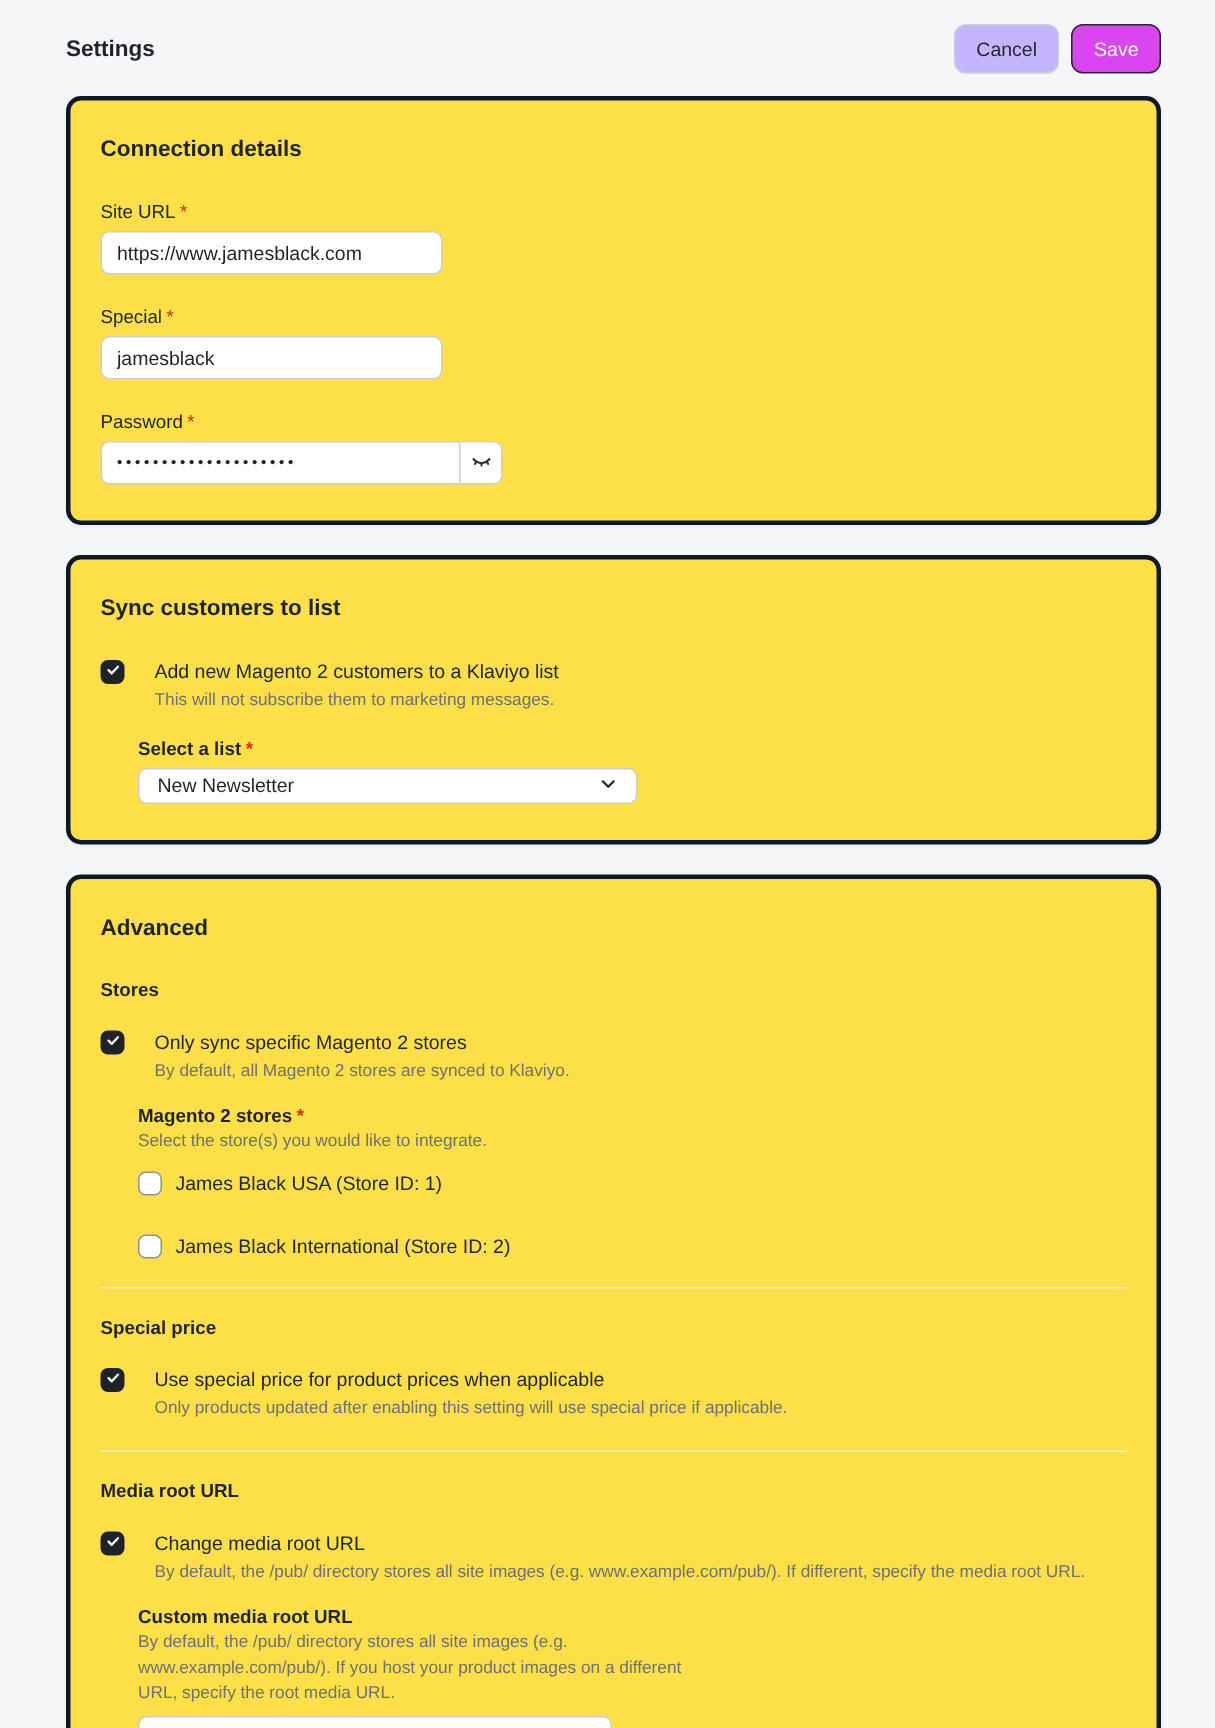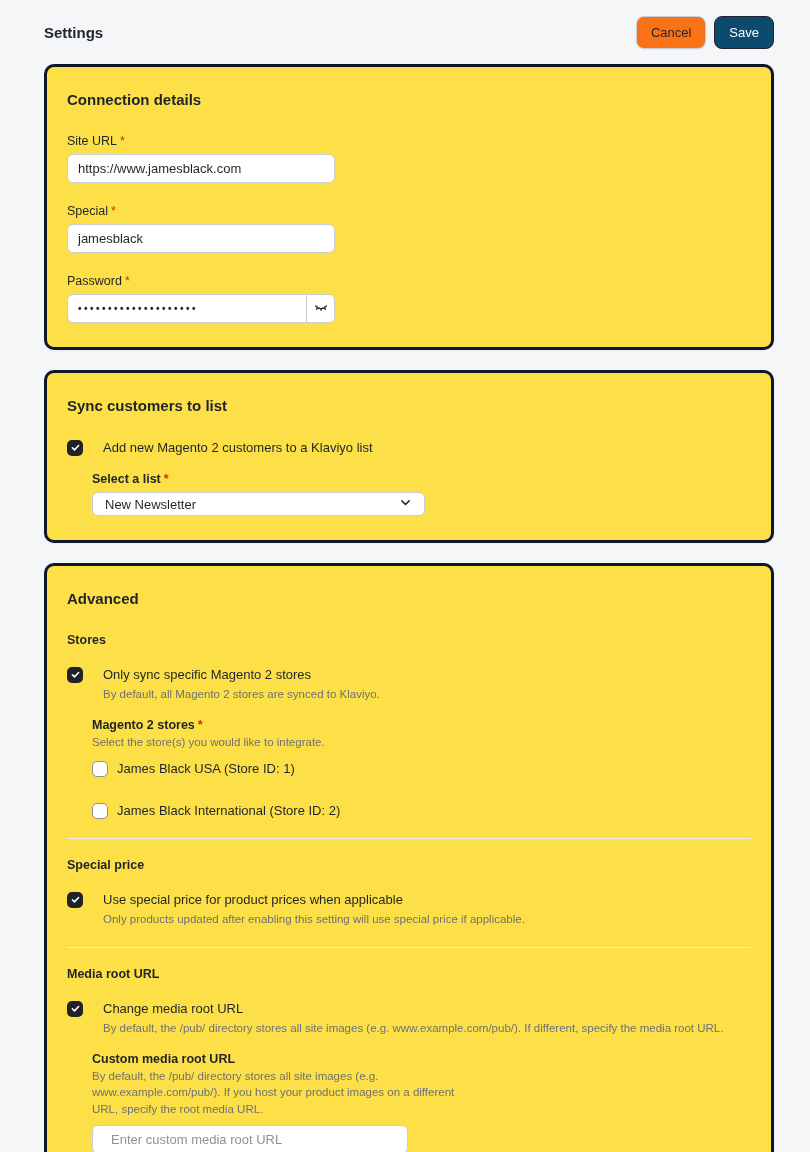--- a/index.html
+++ b/index.html
@@ -17,46 +17,46 @@
     height:64px;
     display:flex; align-items:center; justify-content:space-between;
   }
   .page-title { font-size:15px; font-weight:700; color:#1f242b; }
   .topbar-actions { display:flex; gap:8px; }
   .btn {
     font-family:inherit; font-size:13px; line-height:1;
     padding:9px 14px; border-radius:8px; cursor:pointer;
   }
   .btn-secondary {
-    background:#f97316; color:#1f242b; border:1px solid #c9ced6;
+    background:#c4b5fd; color:#1f242b; border:1px solid #c9ced6;
     box-shadow:0 1px 1px rgba(16,24,40,.04);
   }
   .btn-primary {
-    background:#0c4a6e; color:#ffffff; border:1px solid #24262b;
+    background:#d946ef; color:#ffffff; border:1px solid #24262b;
   }
 
   
   .card {
     background:#fde047;
     border:3px solid #0f172a;
     border-radius:10px;
     box-shadow:0 1px 3px rgba(16,24,40,.05);
     padding:24px 20px;
     margin-bottom:20px;
   }
   .card-title { font-size:15px; font-weight:700; margin-bottom:26px; }
 
   
   .field { margin-bottom:21px; }
   .field:last-child { margin-bottom:0; }
   .field-label { font-size:12.5px; color:#1f242b; margin-bottom:6px; display:block; }
   .field-label.bold { font-weight:700; }
   .req { color:#d72c0d; margin-left:3px; }
   .text-input {
-    width:268px; height:29px;
+    width:228px; height:29px;
     border:1px solid #c9ced6; border-radius:6px;
     padding:0 10px; font-size:13px; color:#1f242b;
     font-family:inherit; background:#fff;
   }
   .text-input::placeholder { color:#8c939d; }
   .input-group {
     width:268px; height:29px;
     border:1px solid #c9ced6; border-radius:6px;
     display:flex; align-items:stretch; background:#fff; overflow:hidden;
   }
@@ -149,20 +149,21 @@
     <div class="check-row">
       <span class="checkbox checked">
         <span>
           <svg width="11" height="11" viewBox="0 0 12 12">
               <path d="M2.6 6.3l2.3 2.3 4.5-4.8" stroke="#fff" stroke-width="1.7" fill="none" stroke-linecap="round" stroke-linejoin="round"></path>
             </svg>
         </span>
       </span>
       <div>
         <div class="check-label">Add new Magento 2 customers to a Klaviyo list</div>
+        <div class="helper">This will not subscribe them to marketing messages.</div>
       </div>
     </div>
 
     <div class="indent section-gap" style="margin-top:16px;">
       <label class="field-label bold"><span>Select a list</span><span class="req">*</span></label>
       <div class="select">
         <span>New Newsletter</span>
         <span>
           <svg width="13" height="13" viewBox="0 0 16 16" fill="none" stroke="#1f242b" stroke-width="1.8" stroke-linecap="round" stroke-linejoin="round">
               <path d="M3.5 6l4.5 4.5L12.5 6"></path>

